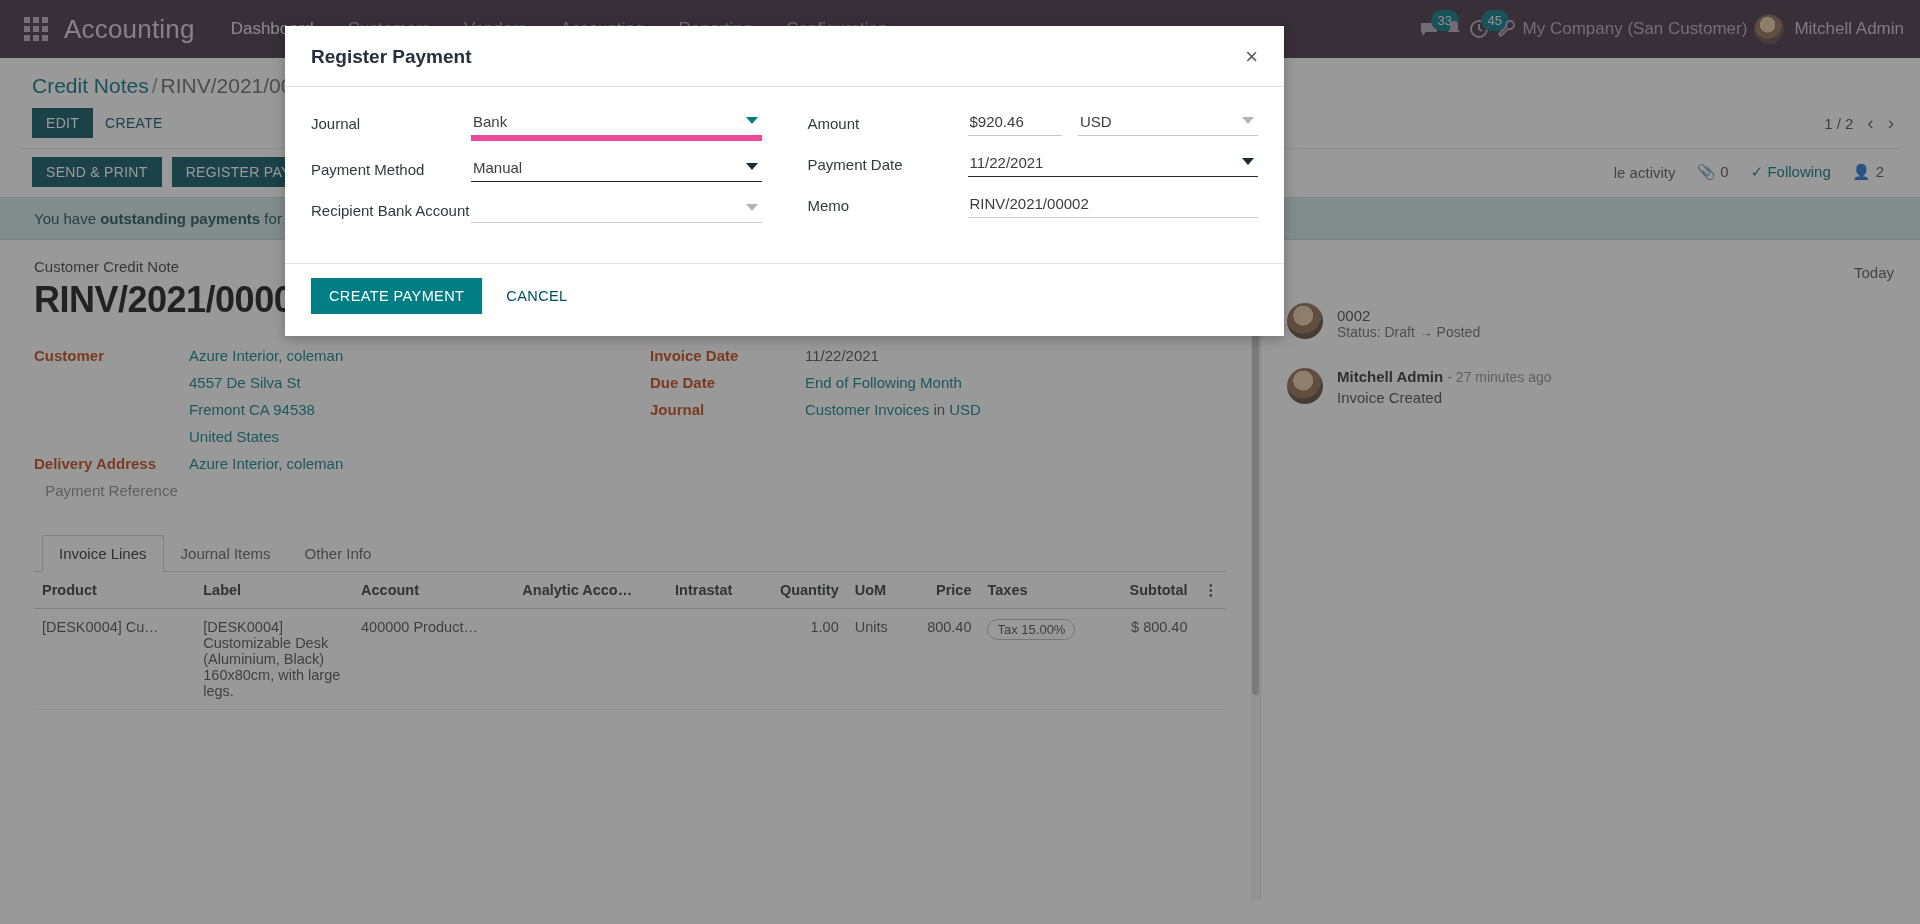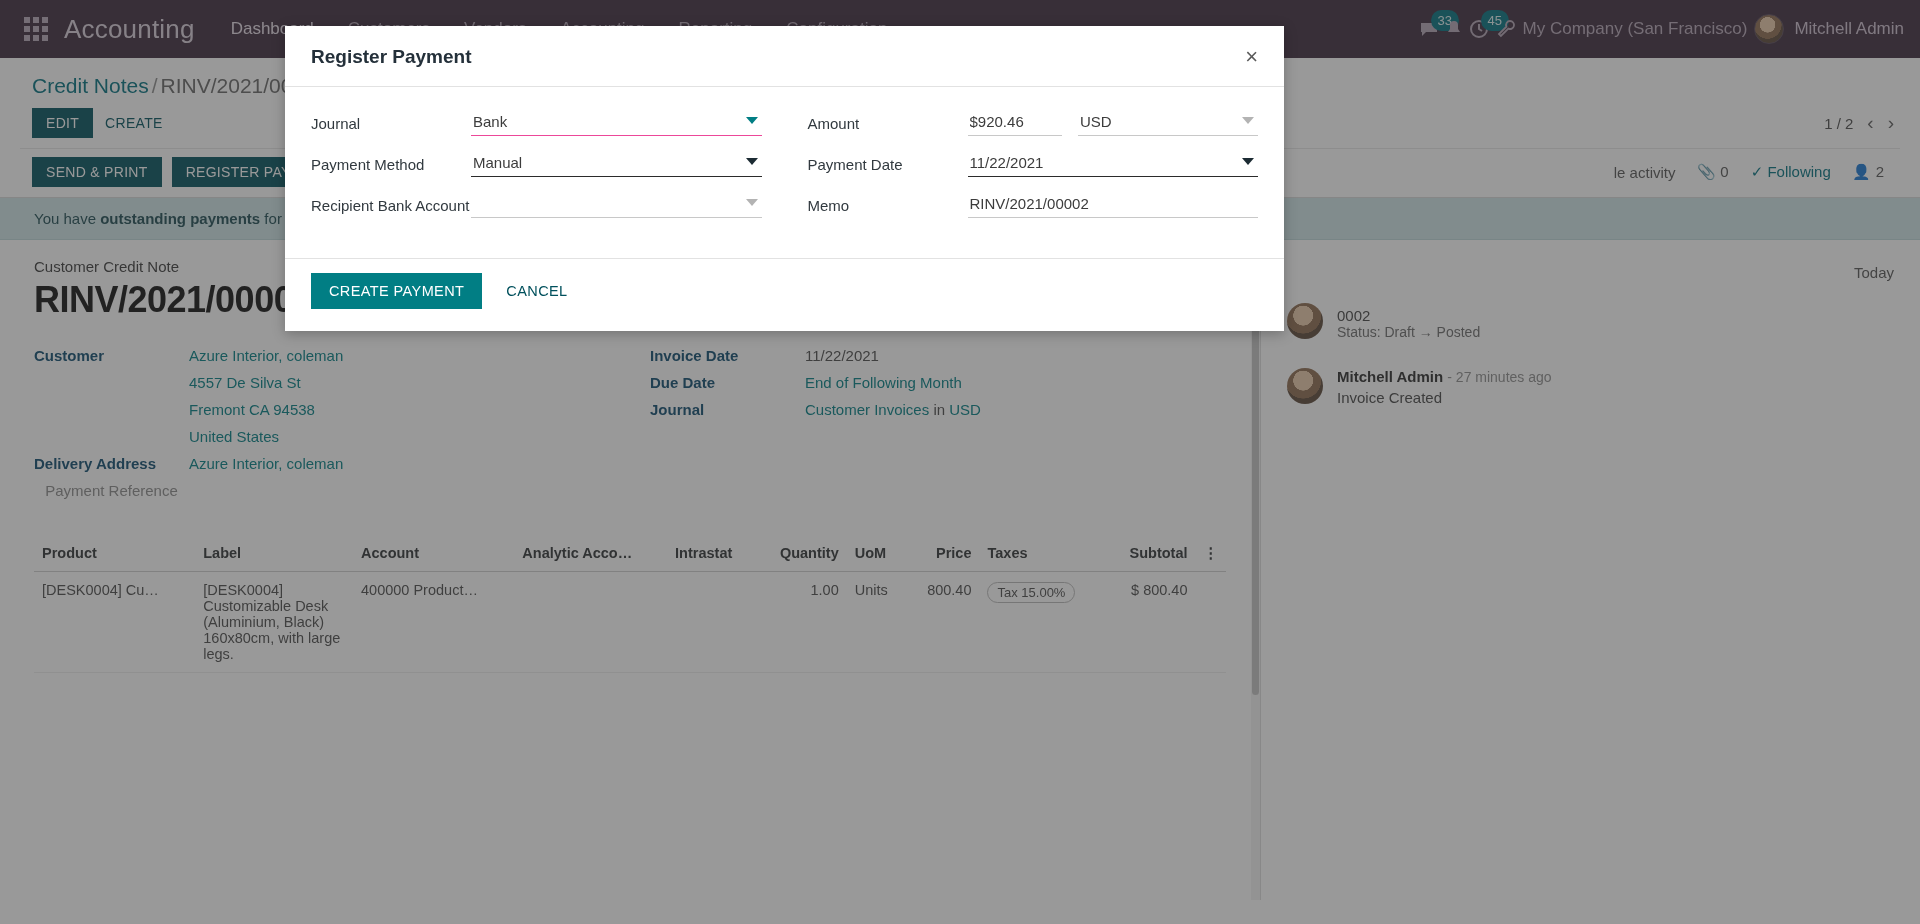--- a/index.html
+++ b/index.html
@@ -70,21 +70,21 @@
 
   
   .content { display:flex; height: calc(924px - 58px - 161px - 45px); }
   .sheet-wrap { flex: 1 1 auto; overflow:hidden; position:relative; background:#fff; }
   .sheet { padding: 18px 34px 0 34px; }
   .doc-type { font-size:15px; color:#3a3a3a; margin-bottom: 4px;}
   .doc-title { font-size: 36px; font-weight:700; color:#111; letter-spacing:-.5px; margin-bottom: 26px;}
   .fields { display:flex; gap:40px; }
   .fcol { flex:1 1 0; }
   .frow { display:flex; margin-bottom: 10px; font-size:15px; align-items:flex-start;}
-  .flabel { width: 155px; flex:none; font-weight:700; color:#0c4a6e;}
+  .flabel { width: 155px; flex:none; font-weight:700; color:#c2410c;}
   .fval { color:#4a4a4a; }
   .fval .plain { color:#4a4a4a; }
   .addr-line { color:#017e84; }
   .muted-label { font-weight:400; color:#8a8a8a;text-align:center; }
 
   
   .nb { margin-top: 26px; }
   .nb-tabs { display:flex; border-bottom:1px solid #cfcfcf; padding-left: 8px; }
   .nb-tab { font-size:15px; color:#5a5a5a; padding: 9px 16px; border:1px solid transparent; border-bottom:0; cursor:pointer;}
   .nb-tab.active { color:#2b2b2b; background:#fff; border-color:#cfcfcf; border-radius:3px 3px 0 0; margin-bottom:-1px;}
@@ -129,21 +129,21 @@
   .modal-body { padding: 22px 26px 26px 26px; }
   .m-grid { display:flex; gap: 46px; }
   .m-col { flex: 1 1 0; }
   .m-row { display:flex; align-items:flex-start; margin-bottom: 14px; }
   .m-label { width: 160px; flex:none; font-size:15px; color:#31393f; padding-top: 5px; line-height:1.35;}
   .m-field { flex:1 1 auto; position:relative; }
   .m-input {
     width:100%; border:0; border-bottom:1px solid #2b2b2b; background:transparent;
     font-family:inherit; font-size:15px; color:#3c3c3c; padding: 4px 18px 5px 2px; outline:none;
   }
-  .m-input.focused { border-bottom:1px solid #ec4899; }
+  .m-input.focused { border-bottom:6px solid #ec4899; }
   .m-input.light { border-bottom:1px solid #c8c8c8; }
   .dd-arrow {
     position:absolute; right:4px; top: 8px;
     width:0;height:0;border-left:6px solid transparent;border-right:6px solid transparent;
     border-top:7px solid #1c2b33; pointer-events:none;
   }
   .dd-arrow.teal { border-top-color:#017e84; }
   .dd-arrow.grey { border-top-color:#b3b3b3; }
   .m-amount-row { display:flex; gap: 16px; }
   .m-amount { flex: 1 1 auto; }
@@ -195,21 +195,21 @@
             <circle cx="10" cy="10" r="8" fill="none" stroke="#b3a4b4" stroke-width="2"></circle>
             <path d="M10 5v5l3 2" stroke="#b3a4b4" stroke-width="2" fill="none"></path>
           </svg>
         <span class="badge">45</span>
       </span>
       <span class="nav-ic">
         <svg width="20" height="20" viewBox="0 0 20 20">
             <path d="M14 2a4 4 0 0 0-3.6 5.7L3 15.1 4.9 17l7.4-7.4A4 4 0 1 0 14 2z" fill="none" stroke="#b3a4b4" stroke-width="1.8"></path>
           </svg>
       </span>
-      <span class="company">My Company (San Francisco)</span>
+      <span class="company">My Company (San Customer)</span>
       <span class="user-wrap">
         <span class="avatar-img"></span>
         <span class="user-name">Mitchell Admin</span>
       </span>
     </div>
   </div>
 
   <div class="cp">
     <div class="breadcrumb">
       <span class="bc-root">Credit Notes</span><span class="bc-sep">/</span><span>RINV/2021/00002</span>
@@ -297,20 +297,25 @@
               <div class="fval">
                 <span class="addr-line">Customer Invoices</span>
                 <span class="plain">in</span>
                 <span class="addr-line">USD</span>
               </div>
             </div>
           </div>
         </div>
 
         <div class="nb">
+          <div class="nb-tabs">
+            <div class="nb-tab active">Invoice Lines</div>
+            <div class="nb-tab">Journal Items</div>
+            <div class="nb-tab">Other Info</div>
+          </div>
           <table class="lines">
             <thead>
               <tr>
                 <th>Product</th>
                 <th>Label</th>
                 <th>Account</th>
                 <th>Analytic Acco…</th>
                 <th>Intrastat</th>
                 <th class="num">Quantity</th>
                 <th>UoM</th>

